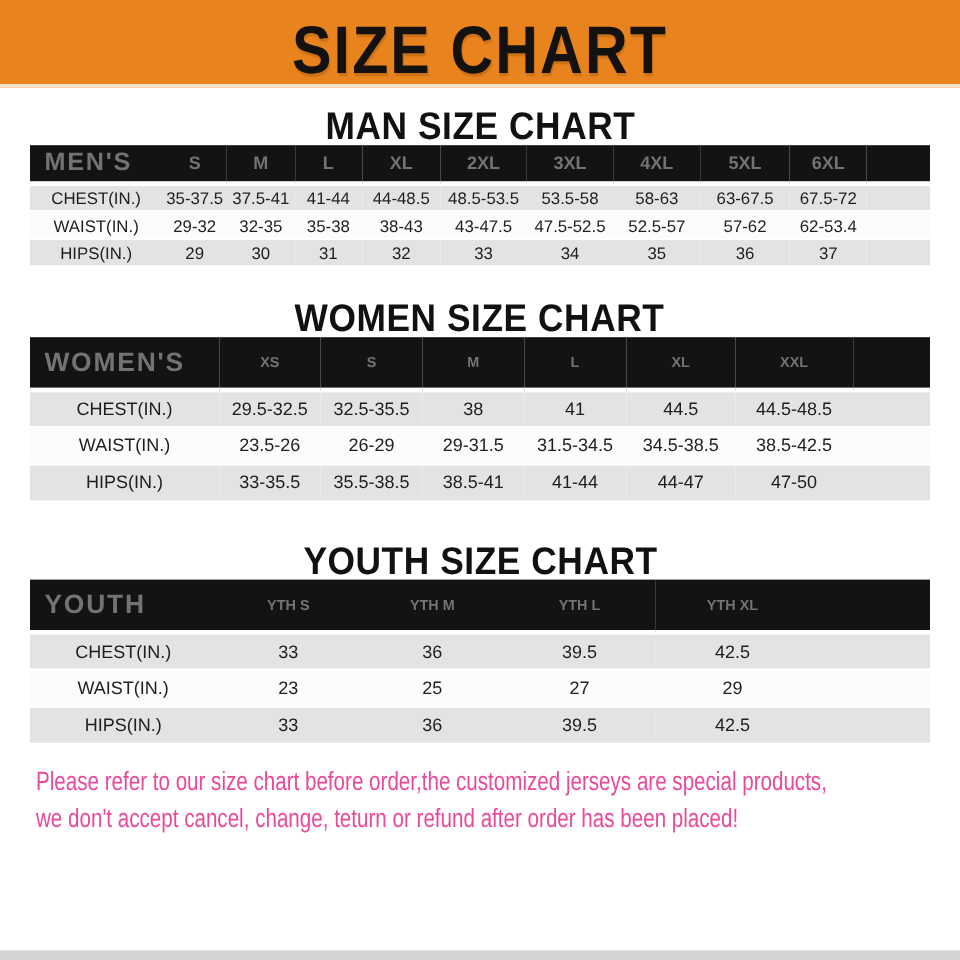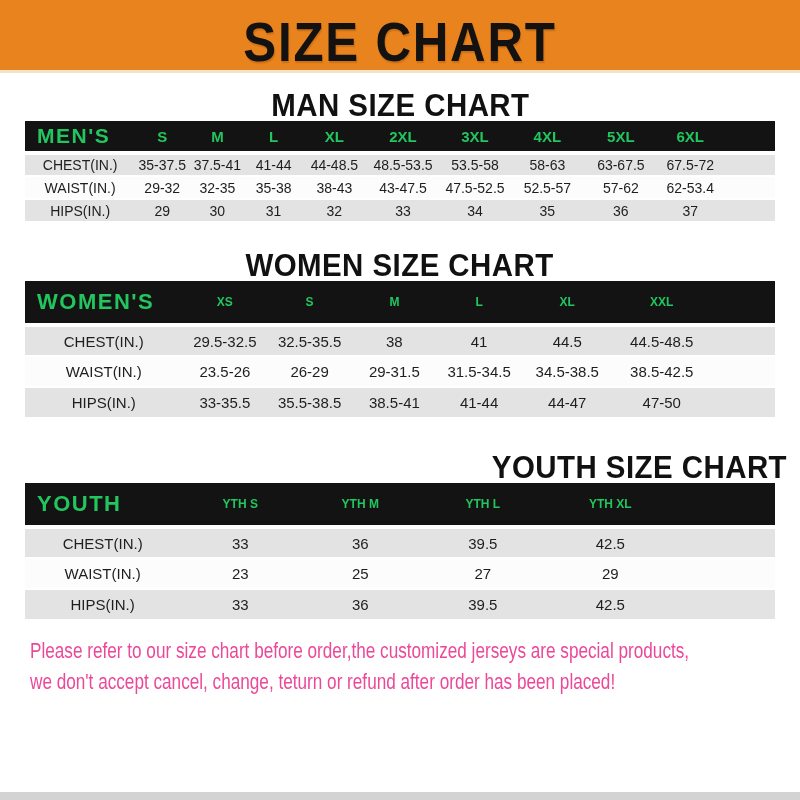--- a/index.html
+++ b/index.html
@@ -21,31 +21,31 @@
   
   .section-heading{
     margin:0;text-align:center;line-height:1;
   }
   .section-heading .h-inner{
     display:inline-block;font-size:32px;font-weight:900;color:#111111;
     letter-spacing:0.5px;transform:scaleX(0.92);
   }
   .heading-men{margin-top:16px;}
   .heading-women{margin-top:26px;}
-  .heading-youth{margin-top:32px;text-align:right;}
+  .heading-youth{margin-top:32px;}
   
   table.size-table{
     width:750px;margin:0 auto;border-collapse:collapse;table-layout:fixed;
     text-align:center;
   }
   .mt-men{margin-top:22px;}
   .mt-women{margin-top:17px;}
   .mt-youth{margin-top:17px;}
   table.size-table thead th{
-    background:#131313;color:#22c55e;font-weight:600;
+    background:#131313;color:#737373;font-weight:600;
     border-bottom:4px solid #ffffff;
   }
   table.size-table thead th.corner{
     text-align:left;padding-left:12px;font-weight:800;letter-spacing:1.5px;
   }
   table.men thead th{height:28px;font-size:15px;}
   table.men thead th.corner{font-size:21px;}
   table.women thead th,table.youth thead th{height:40px;font-size:12px;}
   table.women thead th.corner,table.youth thead th.corner{font-size:22px;}
   table.size-table tbody tr{border-bottom:2px solid #ffffff;}

